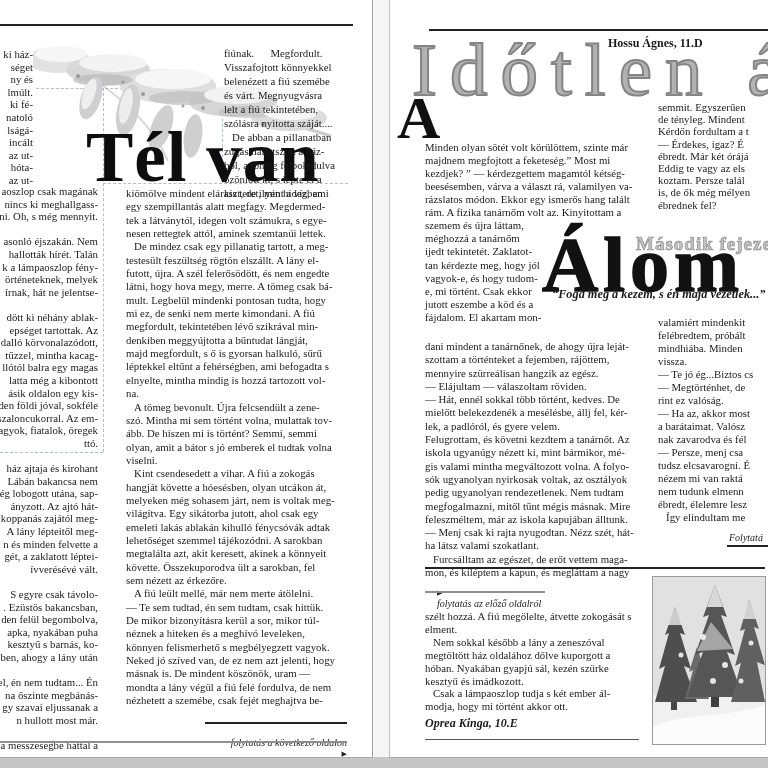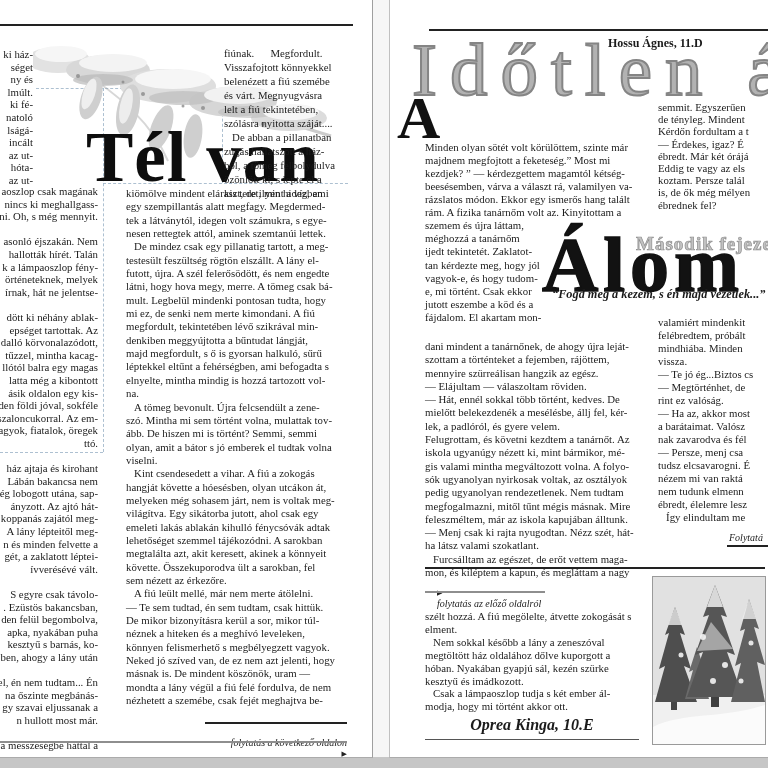--- a/index.html
+++ b/index.html
@@ -278,21 +278,21 @@
   <div class="rule-gray" style="left:425px;top:591px;width:120px;height:2px;"></div>
 
   <div class="txt body" style="left:425px;top:610px;width:215px;line-height:12.9px;">szélt hozzá. A fiú megölelte, átvette zokogását s
 elment.
 &nbsp;&nbsp;&nbsp;Nem sokkal később a lány a zeneszóval
 megtöltött ház oldalához dőlve kuporgott a
 hóban. Nyakában gyapjú sál, kezén szürke
 kesztyű és imádkozott.
 &nbsp;&nbsp;&nbsp;Csak a lámpaoszlop tudja s két ember ál-
 modja, hogy mi történt akkor ott.</div>
-  <div class="txt sig" style="left:425px;top:716px;width:214px;text-align:center;font-size:16px;">Oprea Kinga, 10.E</div>
+  <div class="txt sig" style="left:425px;top:716px;width:214px;text-align:left;font-size:12px;">Oprea Kinga, 10.E</div>
   <div class="rule-gray" style="left:425px;top:739px;width:214px;height:1.2px;background:#555;"></div>
 
   <div class="photo-frame" style="left:652px;top:576px;width:112px;height:167px;">
     <svg width="112" height="167" viewBox="0 0 112 167">
       <rect width="112" height="167" fill="#e1e1e1"></rect>
       <rect y="118" width="112" height="49" fill="#f0f0f0"></rect>
       <path d="M0,150 C30,135 70,142 112,128 L112,167 L0,167 Z" fill="#fbfbfb"></path>
       <polygon points="22,30 32,58 27,56 38,92 31,89 44,125 2,125 12,89 6,92 16,56 12,58" fill="#4e4e4e"></polygon>
       <polygon points="22,30 29,48 15,48" fill="#ececec" opacity=".8"></polygon>
       <polygon points="44,70 52,95 48,93 56,122 32,122 40,93 36,95" fill="#6a6a6a"></polygon>

